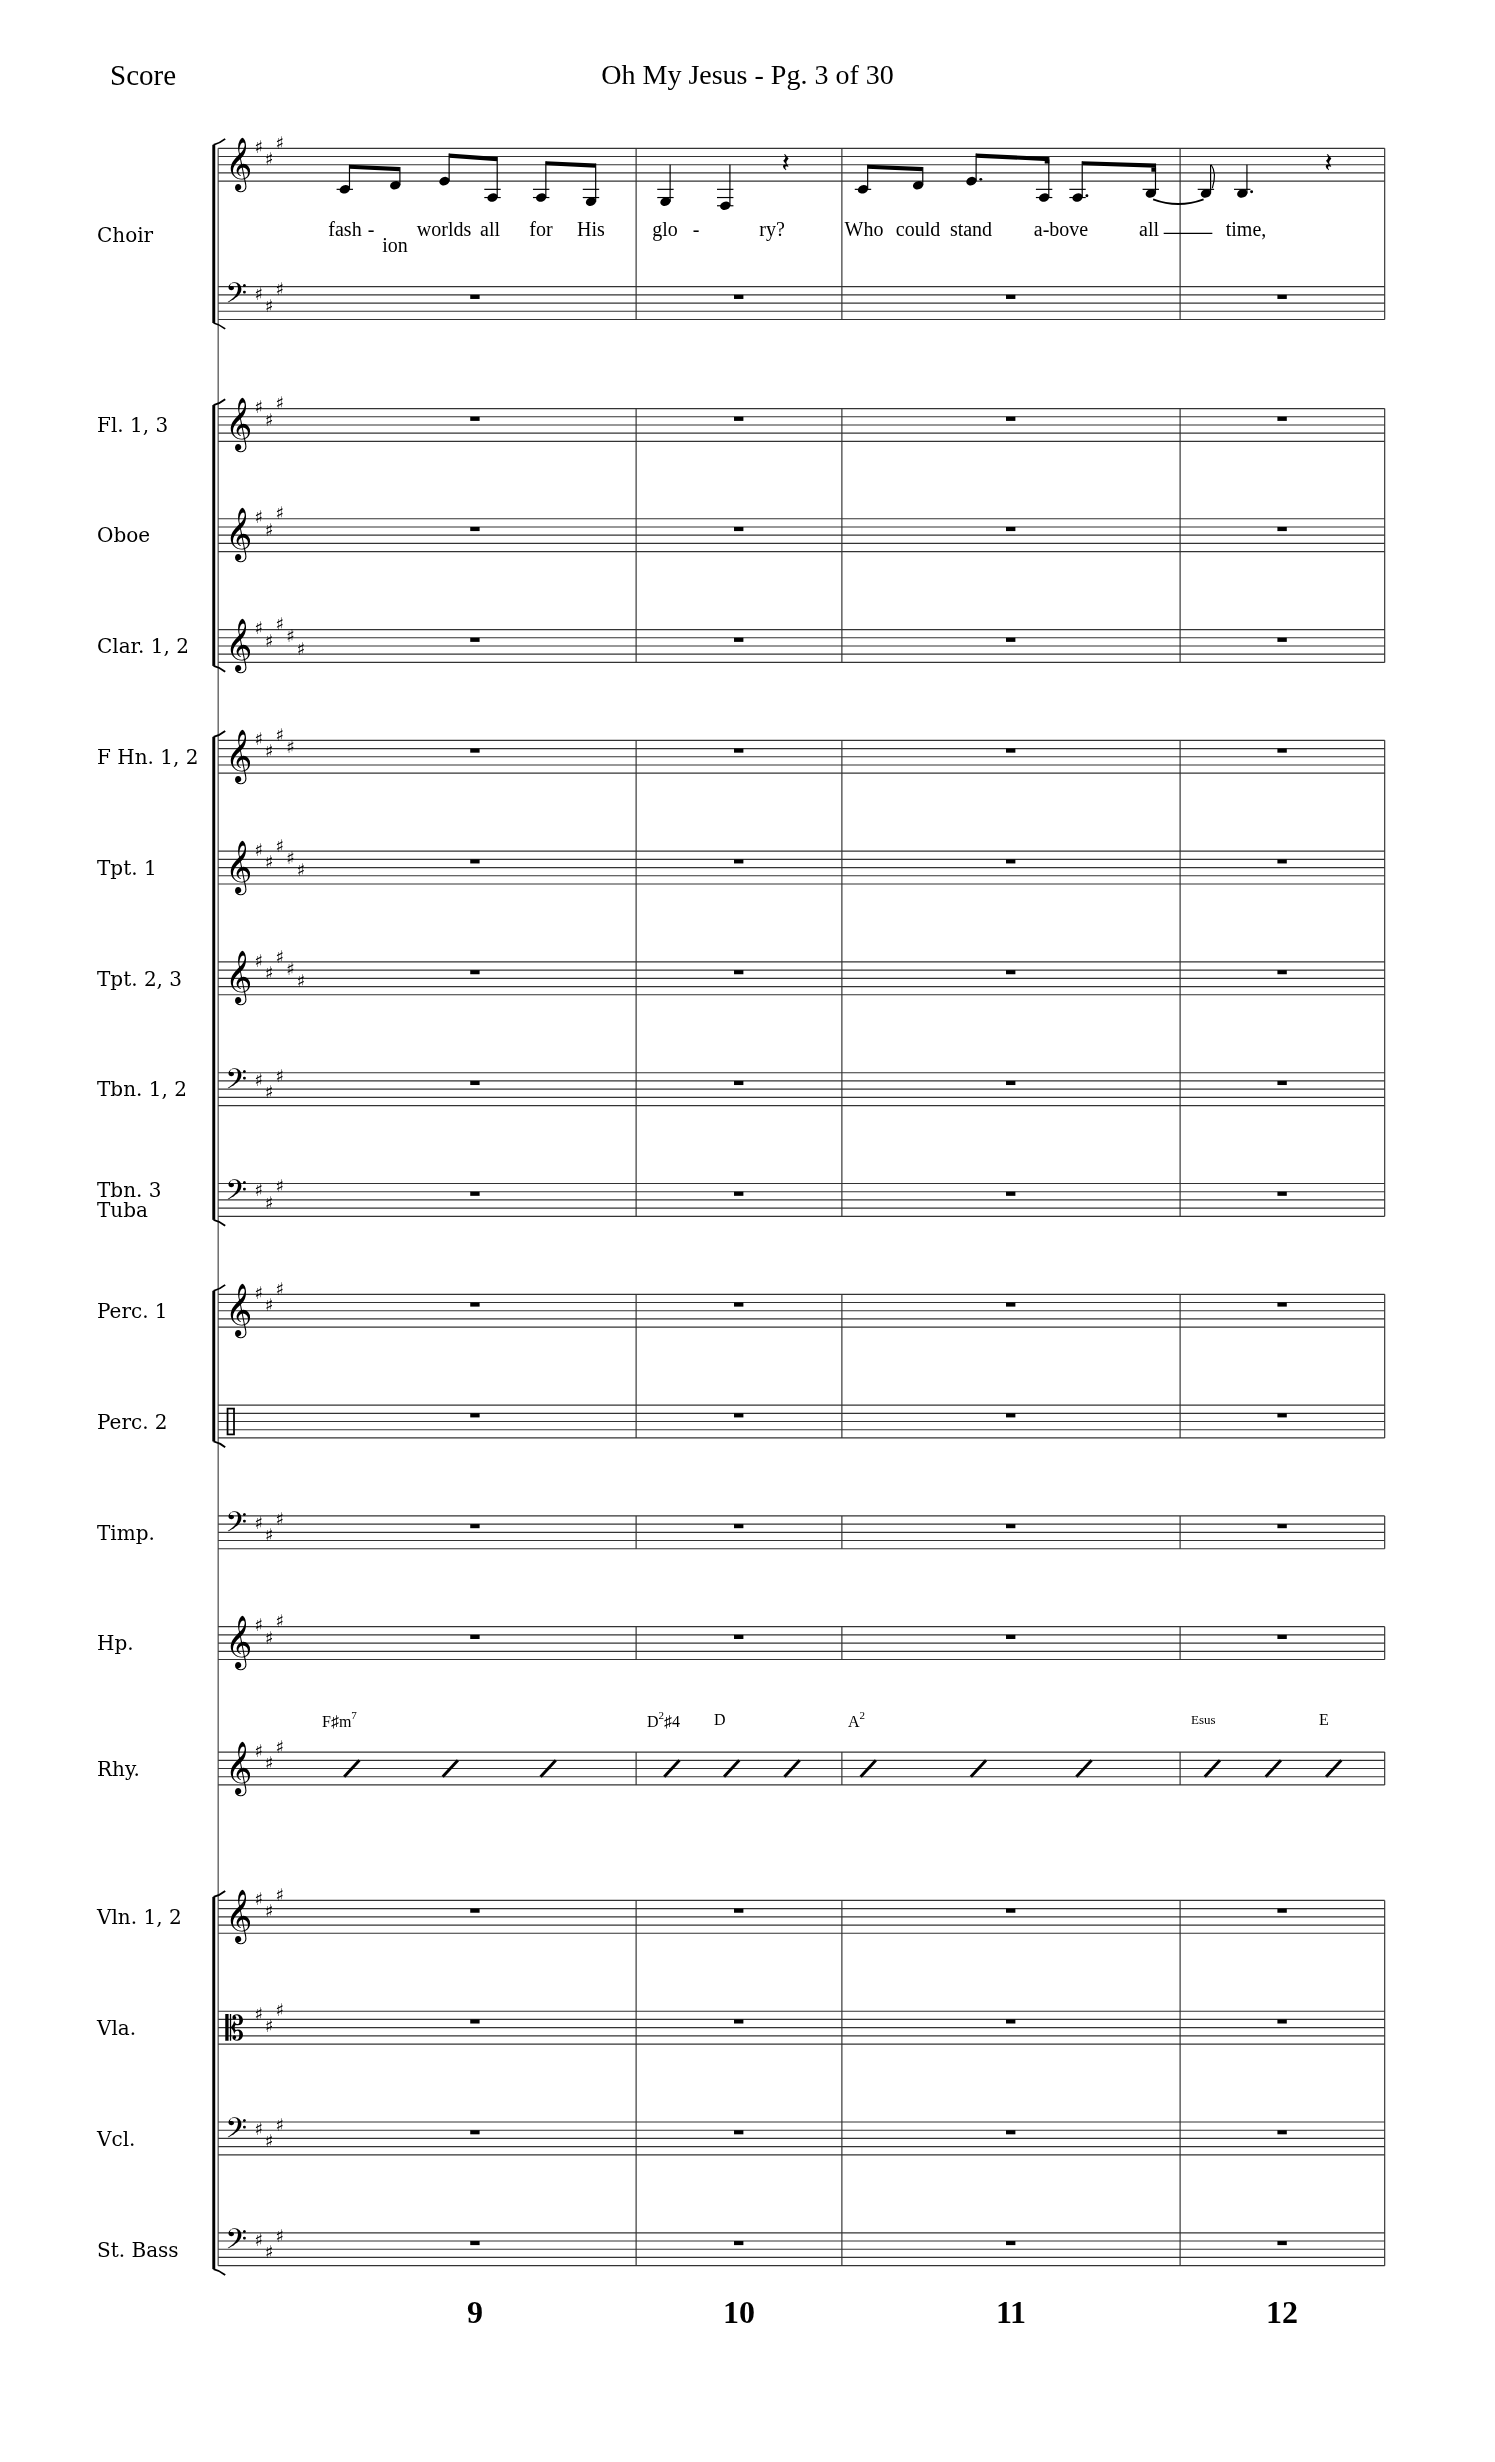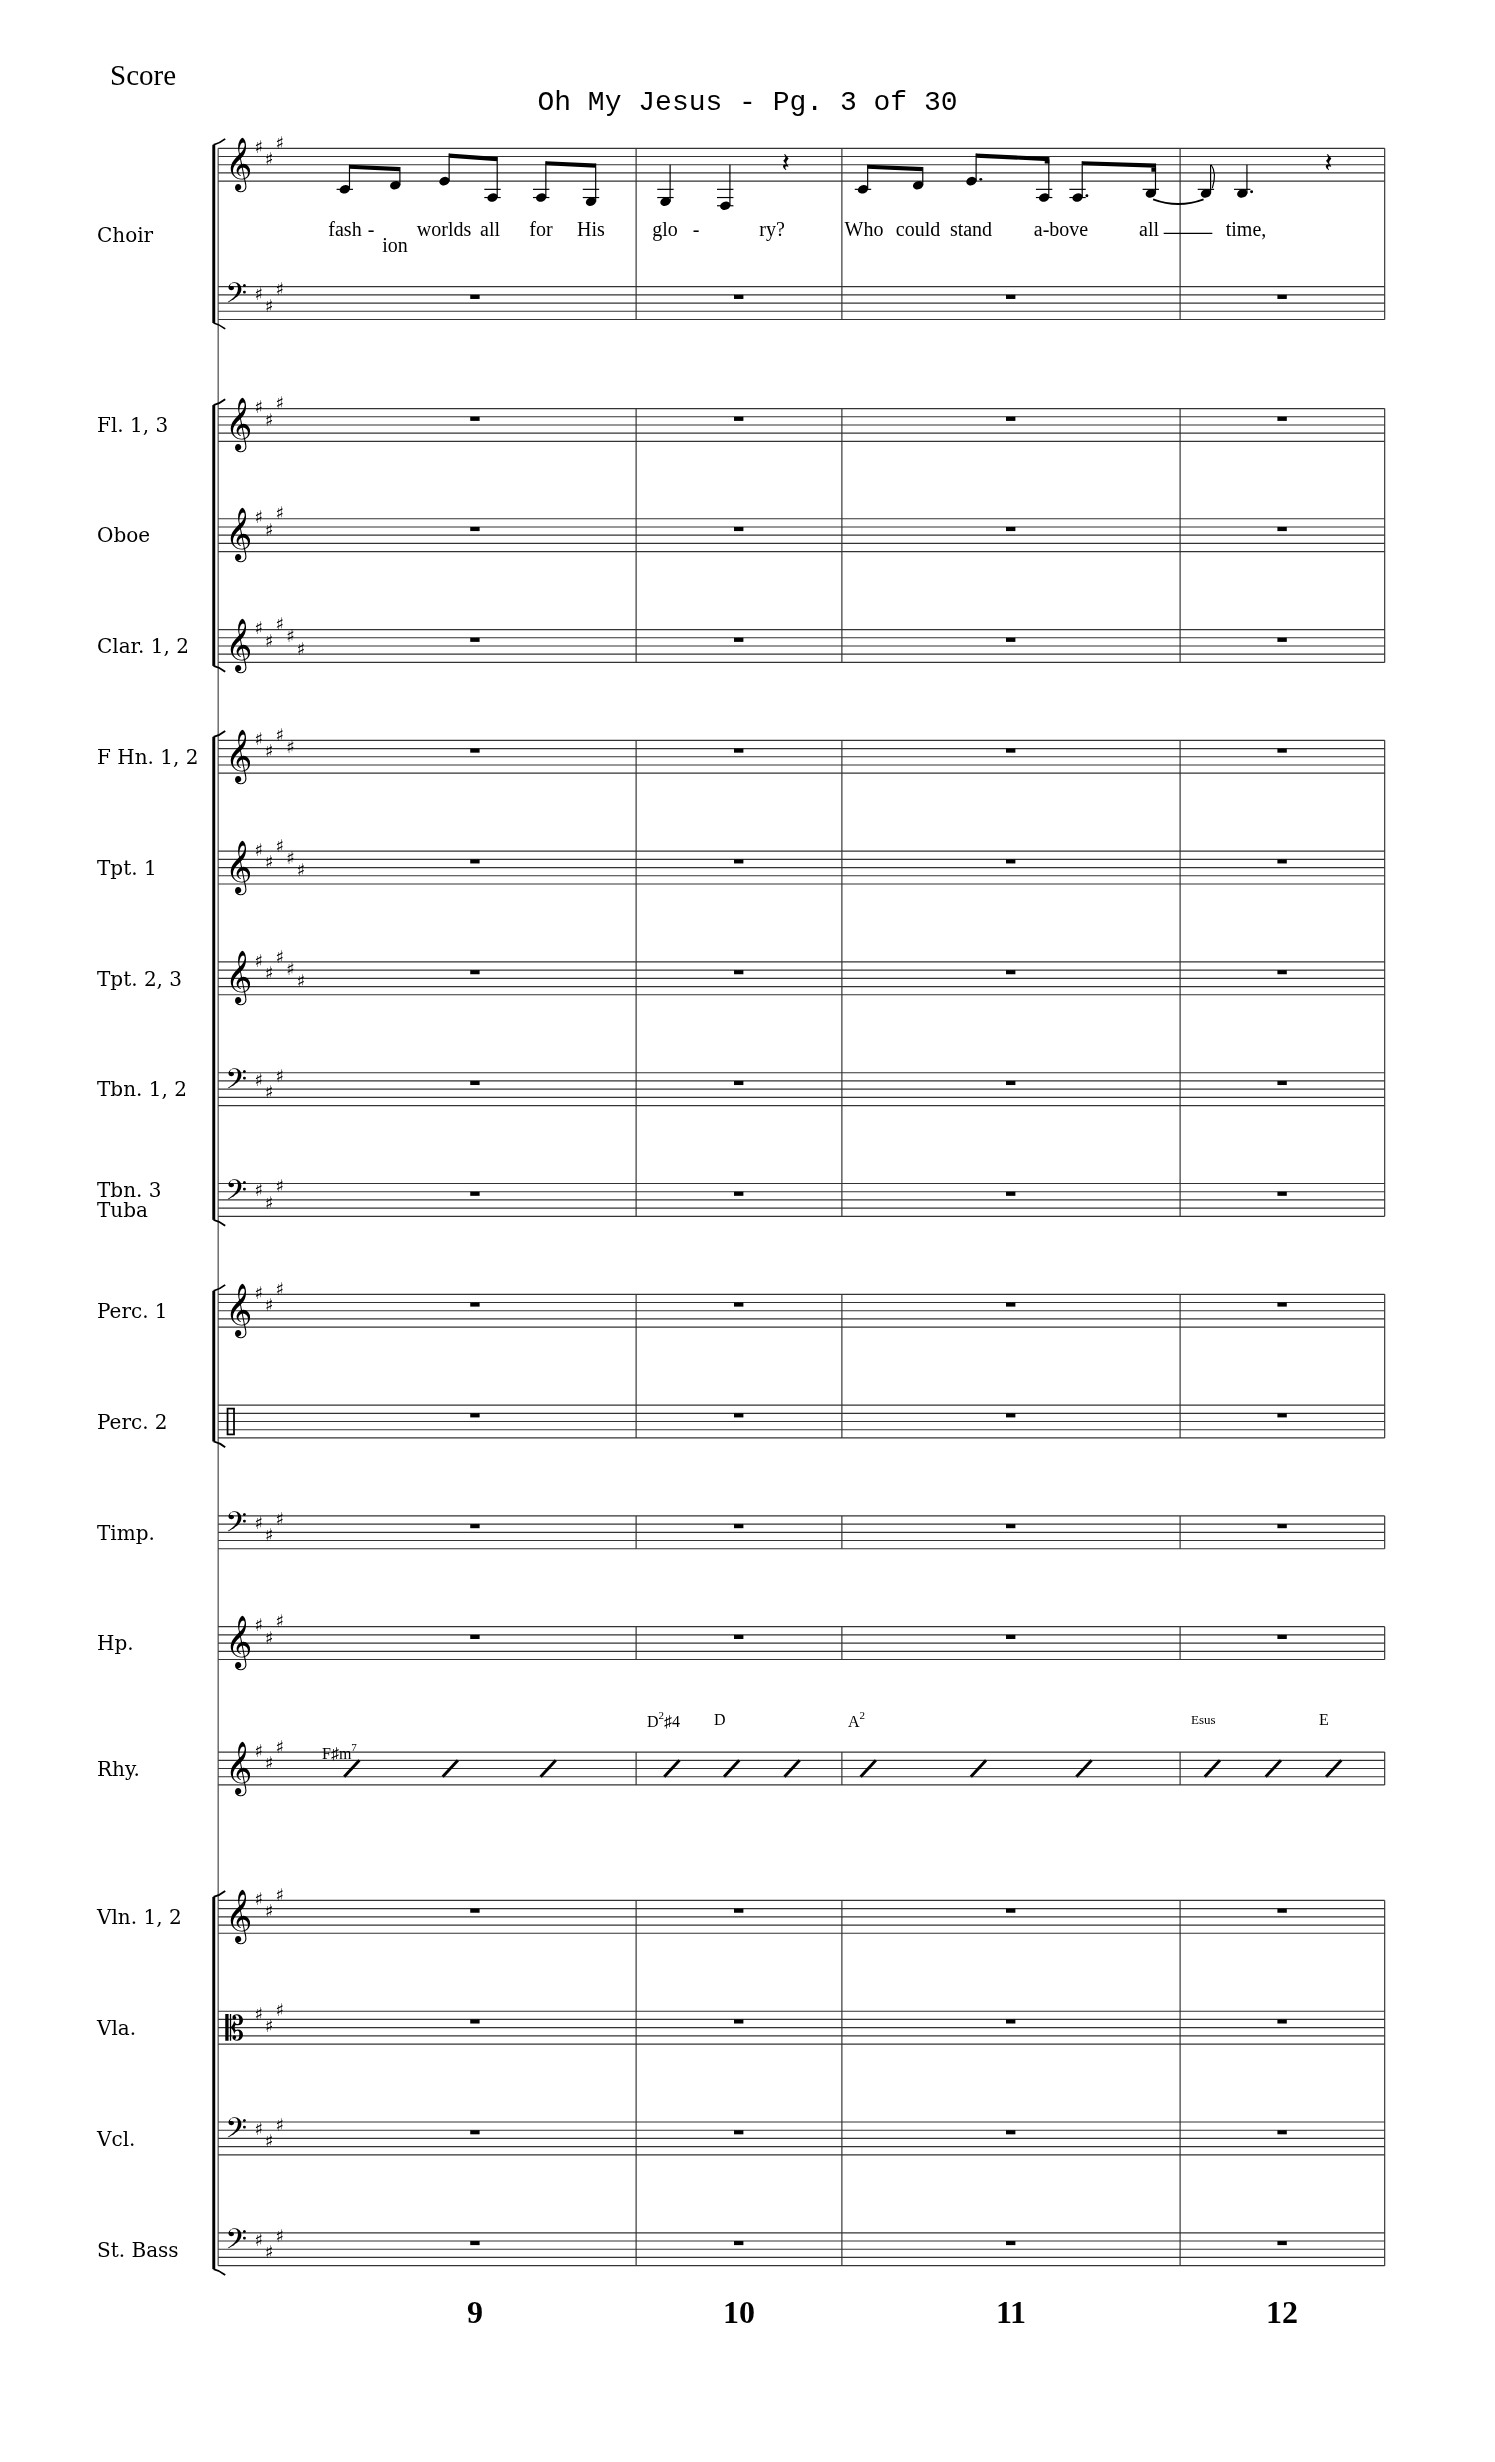--- a/index.html
+++ b/index.html
@@ -1,19 +1,19 @@
 <!DOCTYPE html>
 <html style="font-size:9.4px"><head>
 <meta charset="utf-8">
 <style>
   html, body { margin: 0; padding: 0; background: #ffffff; }
   body { width: 1495px; height: 2462px; position: relative; overflow: hidden; font-family: "DejaVu Serif", serif; color: #000; }
   .abs { position: absolute; }
   .hdr-left { left: 110px; top: 59px; font-size: 29px; font-family: "Liberation Serif", serif; }
-  .hdr-title { left: 0; width: 1495px; top: 59px; text-align: center; font-size: 28px; font-family: Liberation Mono, monospace; margin-top: 28px; }
+  .hdr-title { left: 0; width: 1495px; top: 59px; text-align: center; font-size: 28px; font-family: Liberation Serif, serif; }
   .inst-label { position: absolute; left: 97px; font-size: 20px; font-family: "DejaVu Serif", serif; line-height: 20px; white-space: pre; }
   .lyric { position: absolute; font-size: 20px; font-family: "Liberation Serif", serif; white-space: nowrap; transform: translateX(-50%); }
   .chord { position: absolute; font-size: 16px; font-family: "Liberation Serif", serif; white-space: nowrap; }
   .chord sup { font-size: 11px; position: relative; top: -2.3px; }
   .measure-num { position: absolute; top: 2294px; font-size: 32px; font-weight: bold; font-family: "Liberation Serif", serif; transform: translateX(-50%); }
   svg#score { position: absolute; left: 0; top: 0; }
 </style>
 </head>
 <body>
 
@@ -469,21 +469,21 @@
   <span class="lyric" style="left:728px; top:218px;margin-left:44px;">ry?</span>
   <span class="lyric" style="left:864px; top:218px;">Who</span>
   <span class="lyric" style="left:918px; top:218px;">could</span>
   <span class="lyric" style="left:971px; top:218px;">stand</span>
   <span class="lyric" style="left:1061px; top:218px;">a-bove</span>
   <span class="lyric" style="left:1149px; top:218px;">all</span>
   <span class="lyric" style="left:1246px; top:218px;">time,</span>
 </div>
 
 <div id="chords">
-  <span class="chord" style="left:322px; top:1711px;margin-top:32px;"><span>F♯m</span><sup>7</sup></span>
+  <span class="chord" style="left:322px; top:1711px;"><span>F♯m</span><sup>7</sup></span>
   <span class="chord" style="left:647px; top:1711px;"><span>D</span><sup>2</sup><span>♯4</span></span>
   <span class="chord" style="left:714px; top:1711px;"><span>D</span></span>
   <span class="chord" style="left:848px; top:1711px;"><span>A</span><sup>2</sup></span>
   <span class="chord" style="left:1191px; top:1712px; font-size:13px;"><span>Esus</span></span>
   <span class="chord" style="left:1319px; top:1711px;"><span>E</span></span>
 </div>
 
 <div id="measure-numbers">
   <span class="measure-num" style="left:475px;">9</span>
   <span class="measure-num" style="left:739px;">10</span>

